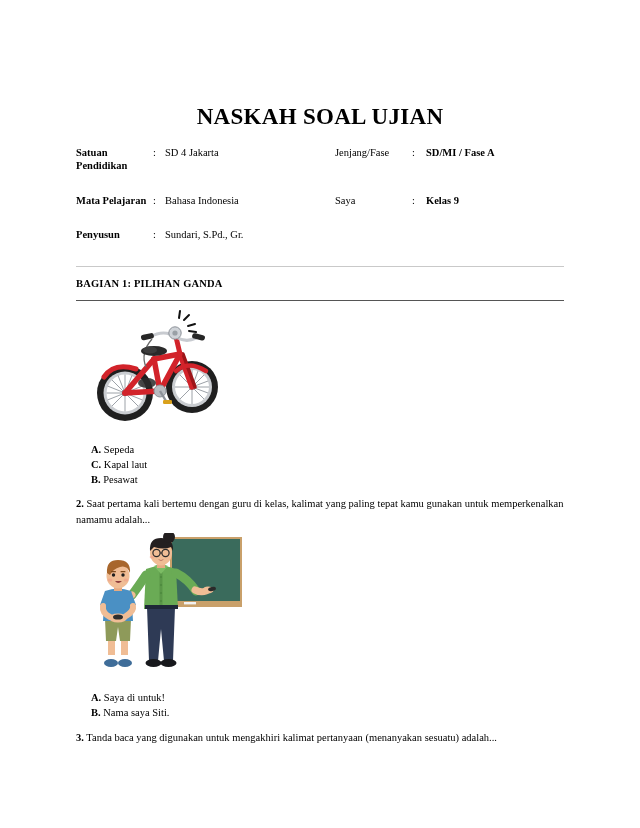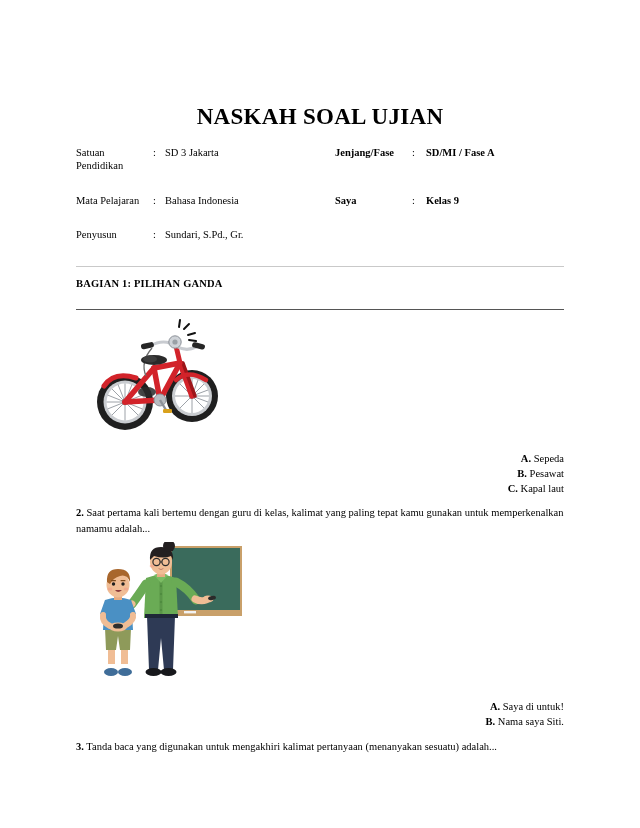--- a/index.html
+++ b/index.html
@@ -48,33 +48,33 @@
     border-collapse: collapse;
     font-size: 10.5px;
     line-height: 1.28;
   }
   .meta td {
     vertical-align: top;
     padding: 0;
   }
   .meta tr.spacer td { height: 21px; }
   .meta .lbl {
-    font-weight: normal;
+    font-weight: bold;
     width: 77px;
   }
   .meta .colon {
     width: 10px;
     text-align: left;
   }
   .meta .val {
     width: 170px;
     padding-left: 2px;
   }
   .meta .lbl2 {
-    font-weight: bold;
+    font-weight: normal;
     width: 77px;
   }
   .meta .colon2 {
     width: 12px;
     text-align: left;
   }
   .meta .val2 {
     padding-left: 2px;
     font-weight: bold;
   }
@@ -87,39 +87,38 @@
     width: 488px;
   }
 
   
   .section-head {
     margin-top: 11px;
     font-size: 10.5px;
     font-weight: bold;
     letter-spacing: 0.2px;
     border-bottom: 1px solid #555;
-    padding-bottom: 20px;
+    padding-bottom: 11px;
     width: 488px;
     box-sizing: border-box;
   }
 
   
   .question {
     font-size: 10.5px;
     line-height: 1.45;
     margin-top: 9px;
   }
   .question .qnum { font-weight: bold; }
 
   .options {
     margin-top: 6px;
     padding-left: 15px;
     font-size: 10.5px;
     line-height: 1.42;
-    text-align: right;
   }
   .option .olet { font-weight: bold; }
 
   .figure {
     margin-top: 6px;
     padding-left: 16px;
   }
 
   
   .fig-bike { width: 132px; height: 126px; }
@@ -131,21 +130,21 @@
 <div class="page">
   <div class="content">
 
     <h1 class="doc-title">NASKAH SOAL UJIAN</h1>
 
     <table class="meta">
       <tbody>
         <tr>
           <td class="lbl">Satuan Pendidikan</td>
           <td class="colon">:</td>
-          <td class="val">SD 3 Jakarta</td>
+          <td class="val">SD 4 Jakarta</td>
           <td class="lbl2">Jenjang/Fase</td>
           <td class="colon2">:</td>
           <td class="val2">SD/MI / Fase A</td>
         </tr>
         <tr class="spacer">
             <td colspan="6"></td>
           </tr>
         <tr>
           <td class="lbl">Mata Pelajaran</td>
           <td class="colon">:</td>
@@ -266,26 +265,26 @@
         <ellipse cx="55" cy="76" rx="9" ry="5" fill="#2a2a2a" opacity="0.85"></ellipse>
       </svg>
     </div>
 
     <div class="options">
       <div class="option">
         <span class="olet">A.</span>
         <span>Sepeda</span>
       </div>
       <div class="option">
+        <span class="olet">C.</span>
+        <span>Kapal laut</span>
+      </div>
+      <div class="option">
         <span class="olet">B.</span>
         <span>Pesawat</span>
-      </div>
-      <div class="option">
-        <span class="olet">C.</span>
-        <span>Kapal laut</span>
       </div>
     </div>
 
     <div class="question">
       <span class="qnum">2.</span>
       <span>Saat pertama kali bertemu dengan guru di kelas, kalimat yang paling tepat kamu gunakan untuk memperkenalkan namamu adalah...</span>
     </div>
 
     <div class="figure">
       <svg class="fig-class" viewBox="0 0 152 148">

